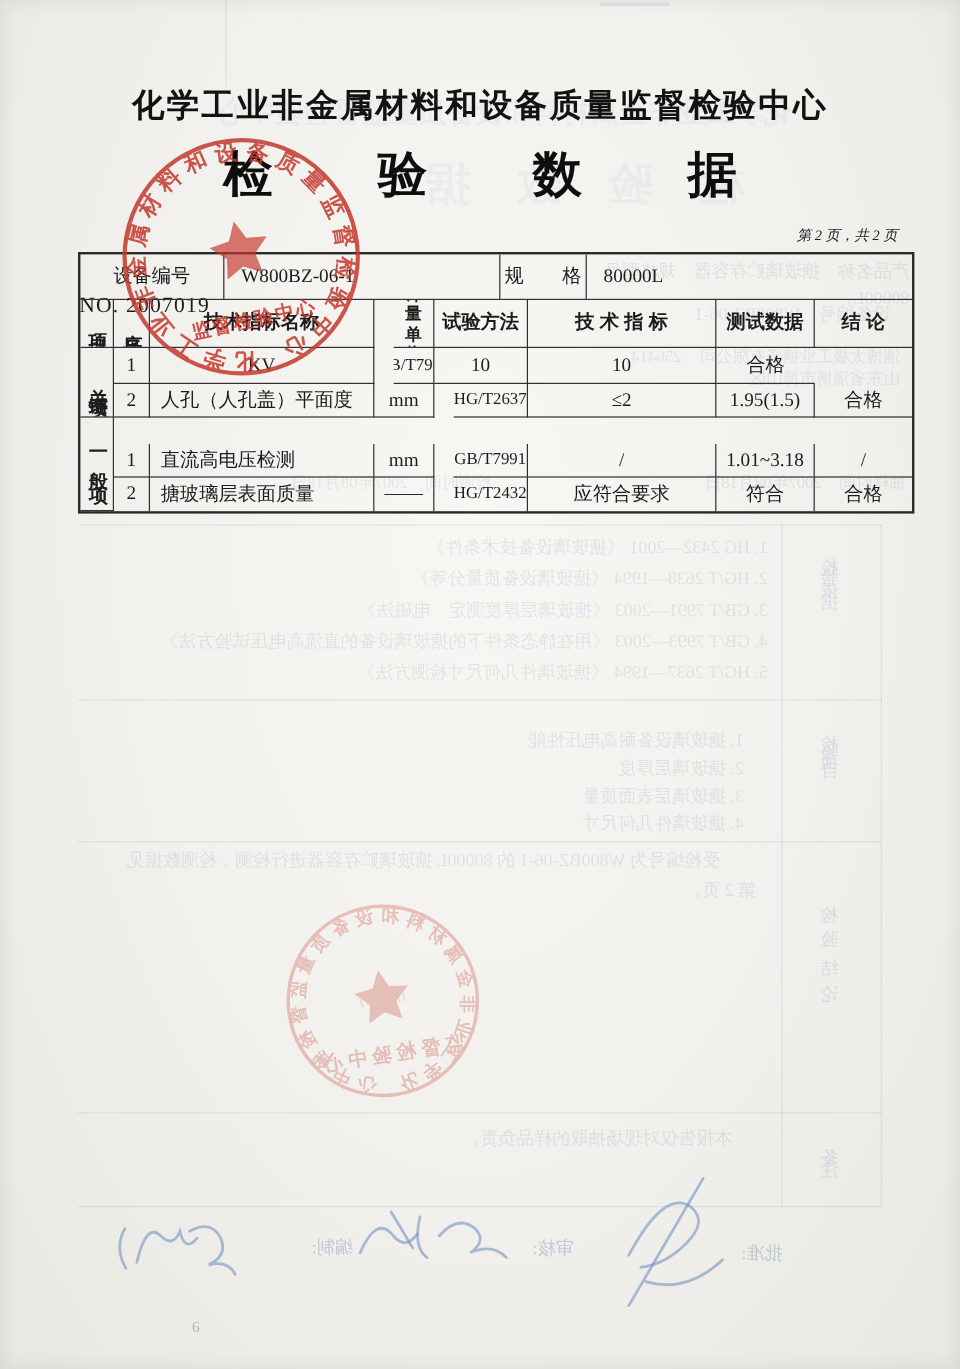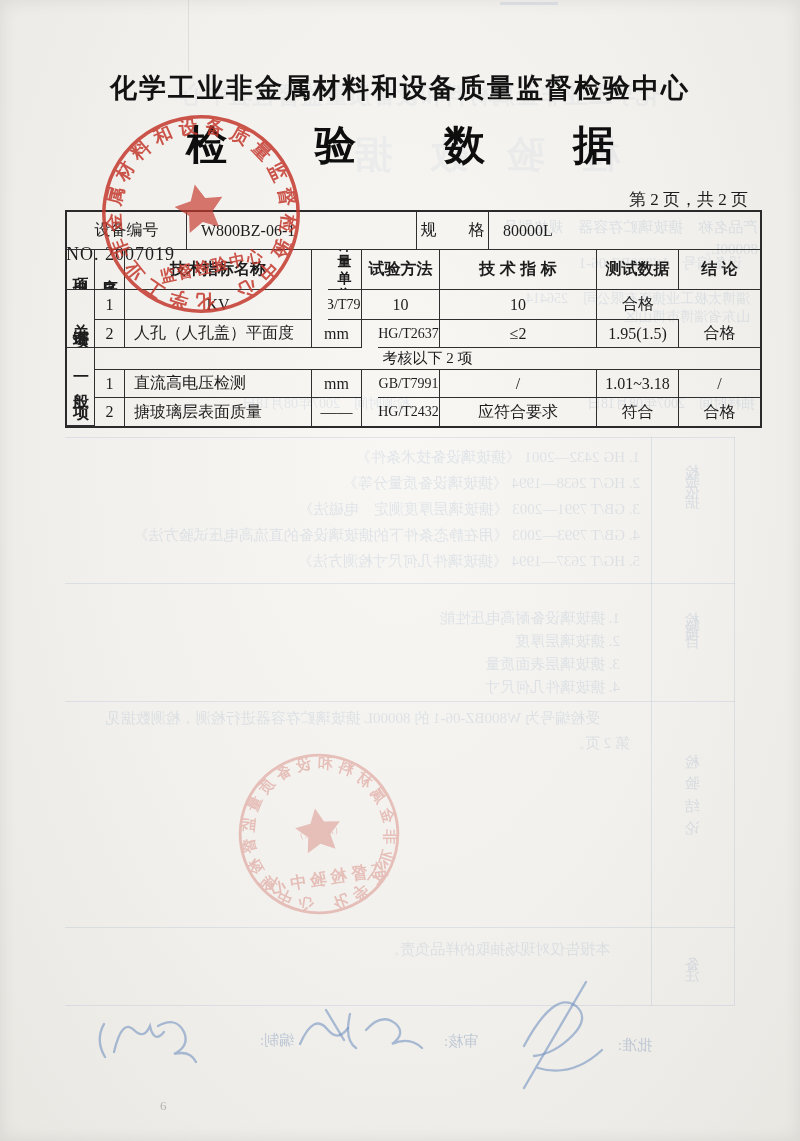--- a/index.html
+++ b/index.html
@@ -10,21 +10,21 @@
     font-family:"Liberation Serif",serif;color:#1c1c1c;
   }
   .abs{position:absolute;}
   
   .org-title{left:0;top:70px;width:100%;text-align:center;
     font-family:"Liberation Sans",sans-serif;font-weight:700;font-size:27px;letter-spacing:2px;color:#121212;}
   .doc-title{left:0;top:118px;width:100%;text-align:center;
     font-family:"Liberation Sans",sans-serif;font-weight:700;font-size:41px;
     letter-spacing:88px;text-indent:88px;white-space:nowrap;color:#0e0e0e;}
   .report-no{left:66px;top:196px;font-size:18px;letter-spacing:1px;margin-top:48px;}
-  .page-info{right:52px;top:188px;font-size:17px;}
+  .page-info{right:52px;top:188px;font-size:12px;font-style:italic;}
   
   .rpt-table{left:65px;top:210px;width:693px;border:2px solid #2a2a2a;background:transparent;box-sizing:content-box;}
   .info-row{display:flex;height:37px;border-bottom:1.6px solid #2f2f2f;}
   .info-row>div{display:flex;align-items:center;box-sizing:border-box;font-size:16px;}
   .ir-c{border-right:1.6px solid #2f2f2f;}
   .lbl{font-family:"Liberation Sans",sans-serif;font-weight:400;justify-content:center;}
   .val{padding-left:14px;}
   .grid{display:grid;grid-template-columns:28px 30px 187px 50px 78px 157px 82px 81px;
     grid-template-rows:40px 30px 28px 22px 28px 28px;}
   .cell{border-right:1.6px solid #2f2f2f;border-bottom:1.6px solid #2f2f2f;box-sizing:border-box;
@@ -130,21 +130,20 @@
       <div class="cell" style="grid-row:3">2</div>
       <div class="cell left" style="grid-row:3">人孔（人孔盖）平面度</div>
       <div class="cell" style="grid-row:3">mm</div>
       <div class="cell sm" style="grid-row:3">HG/T2637</div>
       <div class="cell" style="grid-row:3">≤2</div>
       <div class="cell" style="grid-row:3">1.95(1.5)</div>
       <div class="cell noR" style="grid-row:3">合格</div>
 
       <div class="cell vert ls10" style="grid-row:4/7;grid-column:1">一般项</div>
 
-      <div class="cell" style="grid-row:4;grid-column:2/9;border-right:none;font-size:15px">考核以下 2 项</div>
 
       <div class="cell" style="grid-row:5">1</div>
       <div class="cell left" style="grid-row:5">直流高电压检测</div>
       <div class="cell" style="grid-row:5">mm</div>
       <div class="cell sm" style="grid-row:5">GB/T7991</div>
       <div class="cell" style="grid-row:5">/</div>
       <div class="cell" style="grid-row:5">1.01~3.18</div>
       <div class="cell noR" style="grid-row:5">/</div>
 
       <div class="cell noB" style="grid-row:6">2</div>

